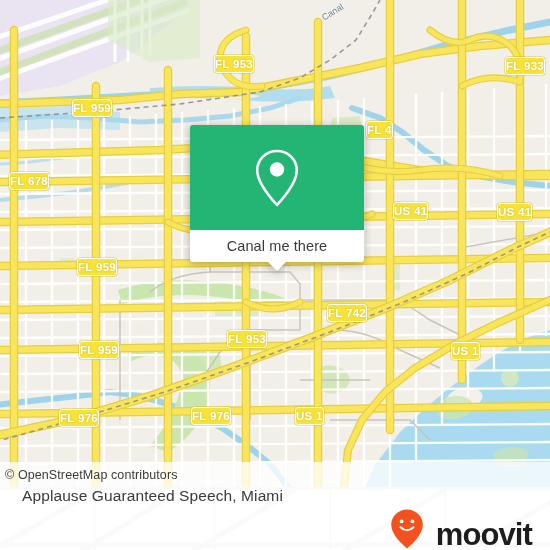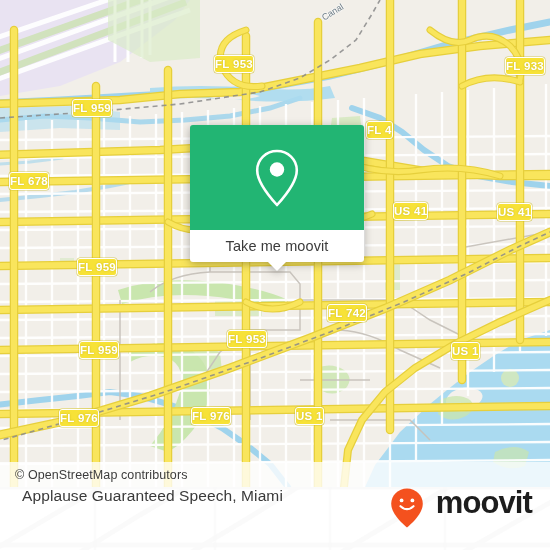--- a/index.html
+++ b/index.html
@@ -79,38 +79,38 @@
     border-top:9px solid #ffffff;
   }
 
   
   .attrib{
     position:absolute;left:0;top:462px;width:550px;height:25px;
     background:rgba(255,255,255,.78);
     display:flex;align-items:center;
   }
   .attrib span{
-    color:#3c3c3c;font-size:12.5px;padding-left:15px;letter-spacing:.1px;
+    color:#3c3c3c;font-size:12.5px;padding-left:5px;letter-spacing:.1px;
   }
 
   
   .footer{
     position:absolute;left:0;top:487px;width:550px;height:63px;
     background:#ffffff;overflow:hidden;
   }
   .footer-bg{position:absolute;left:0;top:-30px;opacity:.12;}
   .footer-title{
     position:absolute;left:22px;top:0;height:63px;
     display:flex;align-items:flex-start;
     color:#3a3a3a;font-size:15.5px;letter-spacing:.1px;
     white-space:nowrap;
   }
   .brand{
     position:absolute;right:18px;top:0;height:63px;
-    display:flex;align-items:flex-start;gap:12px;
+    display:flex;align-items:flex-end;gap:12px;
   }
   .brand-word{
     color:#1d1d1d;font-size:31px;font-weight:bold;letter-spacing:-.9px;
     line-height:1;
   }
 </style>
 </head>
 <body>
 
 <div id="app">
@@ -336,21 +336,21 @@
     <div class="canal-label" style="left:320px;top:14px;">Canal</div>
 
     <div class="card">
       <div class="card-top">
         <svg class="pin-icon" width="52" height="62" viewBox="0 0 52 62">
           <path d="M26 4 C15.0 4 6.2 12.6 6.2 23.2 C6.2 35.5 21.0 52.5 26 58 C31 52.5 45.8 35.5 45.8 23.2 C45.8 12.6 37.0 4 26 4 Z" fill="none" stroke="#ffffff" stroke-width="2.6" stroke-linejoin="round"></path>
           <circle cx="26" cy="22.5" r="7.2" fill="#ffffff"></circle>
         </svg>
       </div>
       <div class="card-bottom">
-        <span class="card-bottom-label">Take me moovit</span>
+        <span class="card-bottom-label">Canal me there</span>
         <span class="card-tail"></span>
       </div>
     </div>
 
     <div class="attrib">
       <span>© OpenStreetMap contributors</span>
     </div>
   </div>
 
   <div class="footer">

